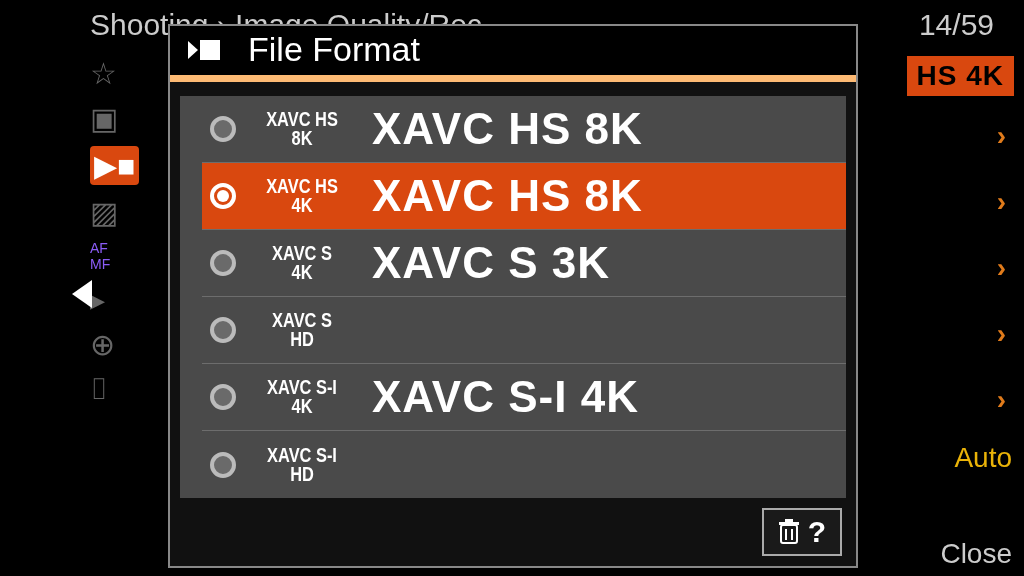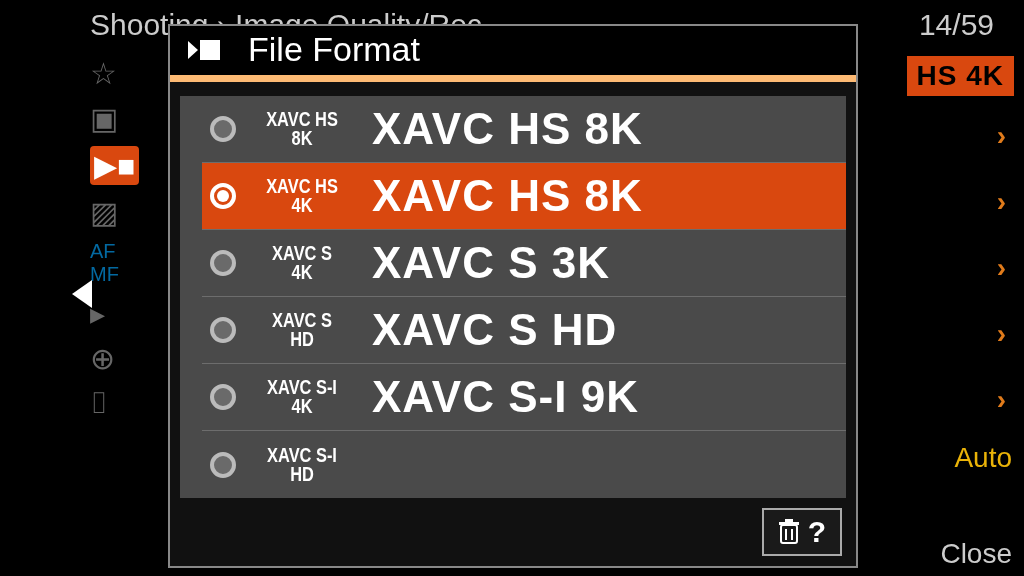--- a/index.html
+++ b/index.html
@@ -178,21 +178,21 @@
 
 <div class="bg">
   <div class="page-title">Shooting › Image Quality/Rec</div>
   <div class="page-count">14/59</div>
   <div class="badge">HS 4K</div>
   <div class="side-icons">
     <span>☆</span>
     <span>▣</span>
     <span class="active">▶■</span>
     <span>▨</span>
-    <span style="font-size:20px;color:#0369a1">AF<br>MF</span>
+    <span style="font-size:14px;color:#8b5cf6">AF<br>MF</span>
     <span>▸</span>
     <span>⊕</span>
     <span>⌷</span>
   </div>
   <div class="left-triangle"></div>
   <div class="right-chevrons">
     <span>›</span>
     <span>›</span>
     <span>›</span>
     <span>›</span>
@@ -226,26 +226,25 @@
         <span class="opt-label">XAVC HS 8K</span>
       </div>
       <div class="option">
         <span class="radio"></span>
         <span class="opt-icon"><span>XAVC S</span><span class="line2">4K</span></span>
         <span class="opt-label">XAVC S 3K</span>
       </div>
       <div class="option">
         <span class="radio"></span>
         <span class="opt-icon"><span>XAVC S</span><span class="line2">HD</span></span>
-        <span class="opt-label">XAVC S HD</span>
       </div>
       <div class="option">
         <span class="radio"></span>
         <span class="opt-icon"><span>XAVC S-I</span><span class="line2">4K</span></span>
-        <span class="opt-label">XAVC S-I 9K</span>
+        <span class="opt-label">XAVC S-I 4K</span>
       </div>
       <div class="option">
         <span class="radio"></span>
         <span class="opt-icon"><span>XAVC S-I</span><span class="line2">HD</span></span>
       </div>
     </div>
 
   <div class="modal-footer">
     <div class="ftr-btn">
       <span>

